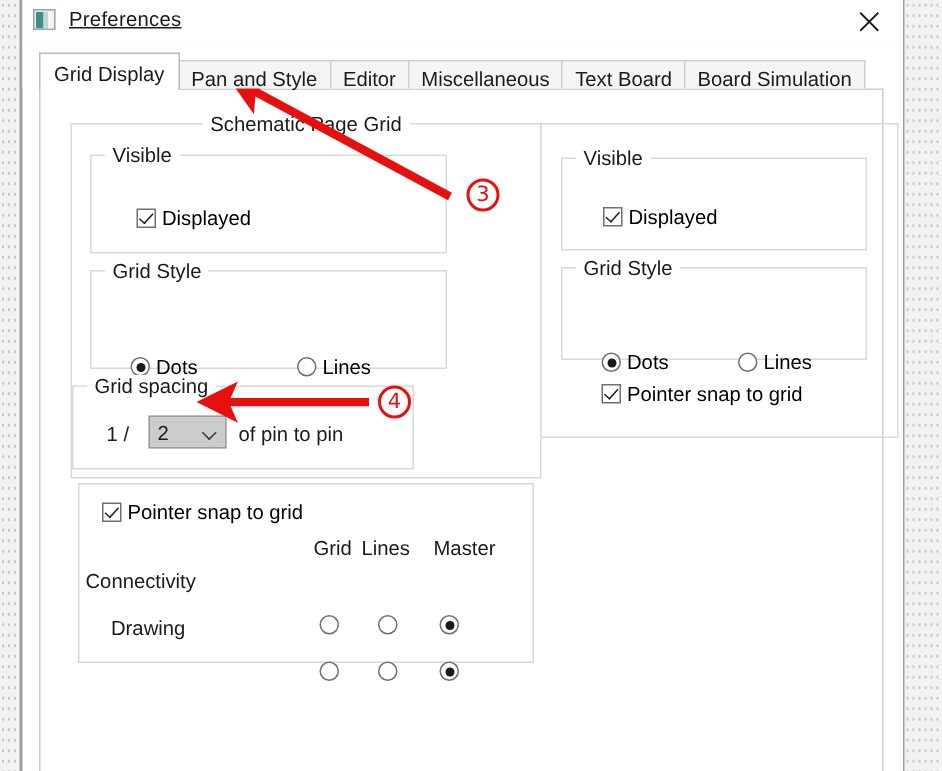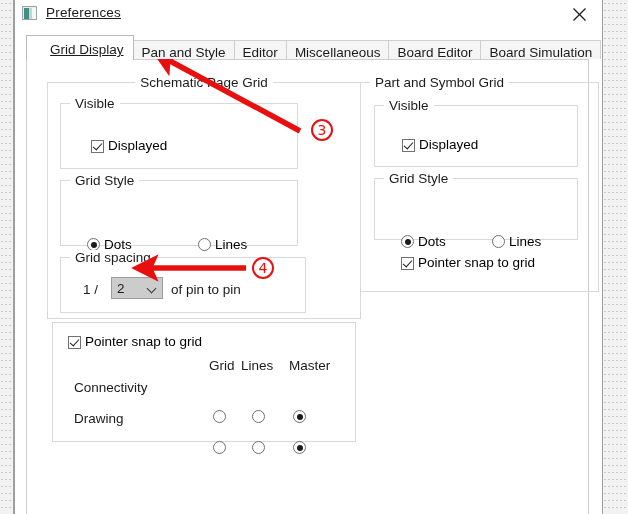--- a/index.html
+++ b/index.html
@@ -127,26 +127,25 @@
     margin-right: -1px;
     white-space: nowrap;
     cursor: default;
     position: relative;
     z-index: 1;
   }
   .tab.active {
     background: #ffffff;
     height: 25px;
     padding-top: 7px;
-    padding-left: 23px;
+    padding-left: 9px;
     padding-right: 9px;
     border-color: #b9b9b9;
     z-index: 3;
     margin-bottom: -1px;
-    text-decoration: underline;
   }
 
   
   #panel {
     position: absolute;
     left: 11px;
     right: 13px;
     top: 59px;
     bottom: 0;
     background: #ffffff;
@@ -171,21 +170,21 @@
     white-space: nowrap;
     line-height: 15px;
   }
   .gb-title.left  { left: 9px; }
   .gb-title.center{ left: 50%; transform: translateX(-50%); }
 
   
   .chk {
     position: absolute;
     display: flex;
-    align-items: flex-end;
+    align-items: center;
     cursor: default;
   }
   .chk .box {
     width: 13px; height: 13px;
     border: 1px solid #707070;
     background: #ffffff;
     box-sizing: border-box;
     position: relative;
     flex: 0 0 auto;
   }
@@ -320,21 +319,21 @@
       </svg>
     </div>
   </div>
 
   <div id="tabstrip">
     <div class="tabs">
       <div class="tab active">Grid Display</div>
       <div class="tab">Pan and Style</div>
       <div class="tab">Editor</div>
       <div class="tab">Miscellaneous</div>
-      <div class="tab">Board Editor</div>
+      <div class="tab">Text Board</div>
       <div class="tab">Board Simulation</div>
     </div>
   </div>
 
   <div id="panel">
 
     <div class="groupbox" style="left:20px; top:22px; width:314px; height:237px;">
       <div class="gb-title center">Schematic Page Grid</div>
 
       <div class="groupbox" style="left:12px; top:20px; width:238px; height:66px;">
@@ -350,42 +349,42 @@
         <div class="rad" style="left:26px; top:25px;">
           <span class="circ on"></span>
           <span class="lbl">Dots</span>
         </div>
         <div class="rad" style="left:137px; top:25px;">
           <span class="circ"></span>
           <span class="lbl">Lines</span>
         </div>
       </div>
 
-      <div class="groupbox" style="left:12px; top:174px; width:246px; height:56px;">
+      <div class="groupbox" style="left:0; top:174px; width:228px; height:56px;">
         <div class="gb-title left">Grid spacing</div>
         <div class="txt" style="left:22px; top:24px;">1 /</div>
         <div class="combo" style="left:50px; top:19px; width:52px;">
           <span class="val">2</span>
           <span class="arrow"></span>
         </div>
         <div class="txt" style="left:110px; top:24px;">of pin to pin</div>
       </div>
     </div>
 
     <div class="groupbox" style="left:25px; top:262px; width:304px; height:120px;">
       <div class="chk" style="left:15px; top:11px;">
         <span class="box checked"></span>
         <span class="lbl">Pointer snap to grid</span>
       </div>
 
       <div class="txt" style="left:156px; top:35px;">Grid</div>
       <div class="txt" style="left:188px; top:35px;">Lines</div>
       <div class="txt" style="left:236px; top:35px;">Master</div>
 
-      <div class="txt" style="left:21px; top:57px;">Connectivity</div>
+      <div class="txt" style="left:4px; top:57px;">Connectivity</div>
       <div class="rad bare" style="left:160px; top:56px;">
         <span class="circ"></span>
       </div>
       <div class="rad bare" style="left:199px; top:56px;">
         <span class="circ"></span>
       </div>
       <div class="rad bare" style="left:240px; top:56px;">
         <span class="circ on"></span>
       </div>
 
@@ -395,21 +394,20 @@
       </div>
       <div class="rad bare" style="left:199px; top:87px;">
         <span class="circ"></span>
       </div>
       <div class="rad bare" style="left:240px; top:87px;">
         <span class="circ on"></span>
       </div>
     </div>
 
     <div class="groupbox" style="left:333px; top:22px; width:239px; height:210px;">
-      <div class="gb-title left">Part and Symbol Grid</div>
 
       <div class="groupbox" style="left:13px; top:22px; width:204px; height:62px;">
         <div class="gb-title left">Visible</div>
         <div class="chk" style="left:27px; top:31px;">
           <span class="box checked"></span>
           <span class="lbl">Displayed</span>
         </div>
       </div>
 
       <div class="groupbox" style="left:13px; top:95px; width:204px; height:62px;">

